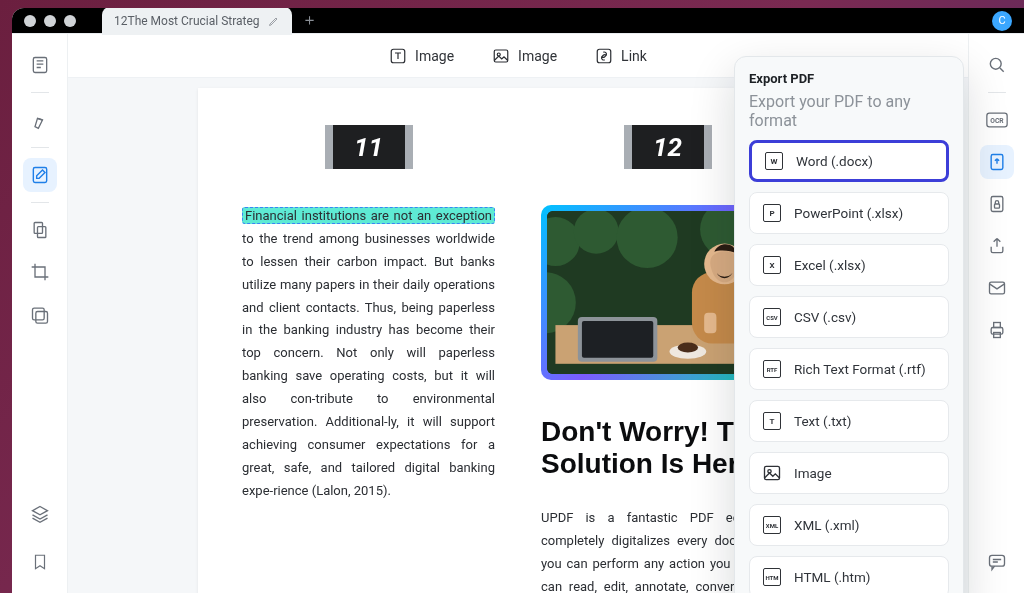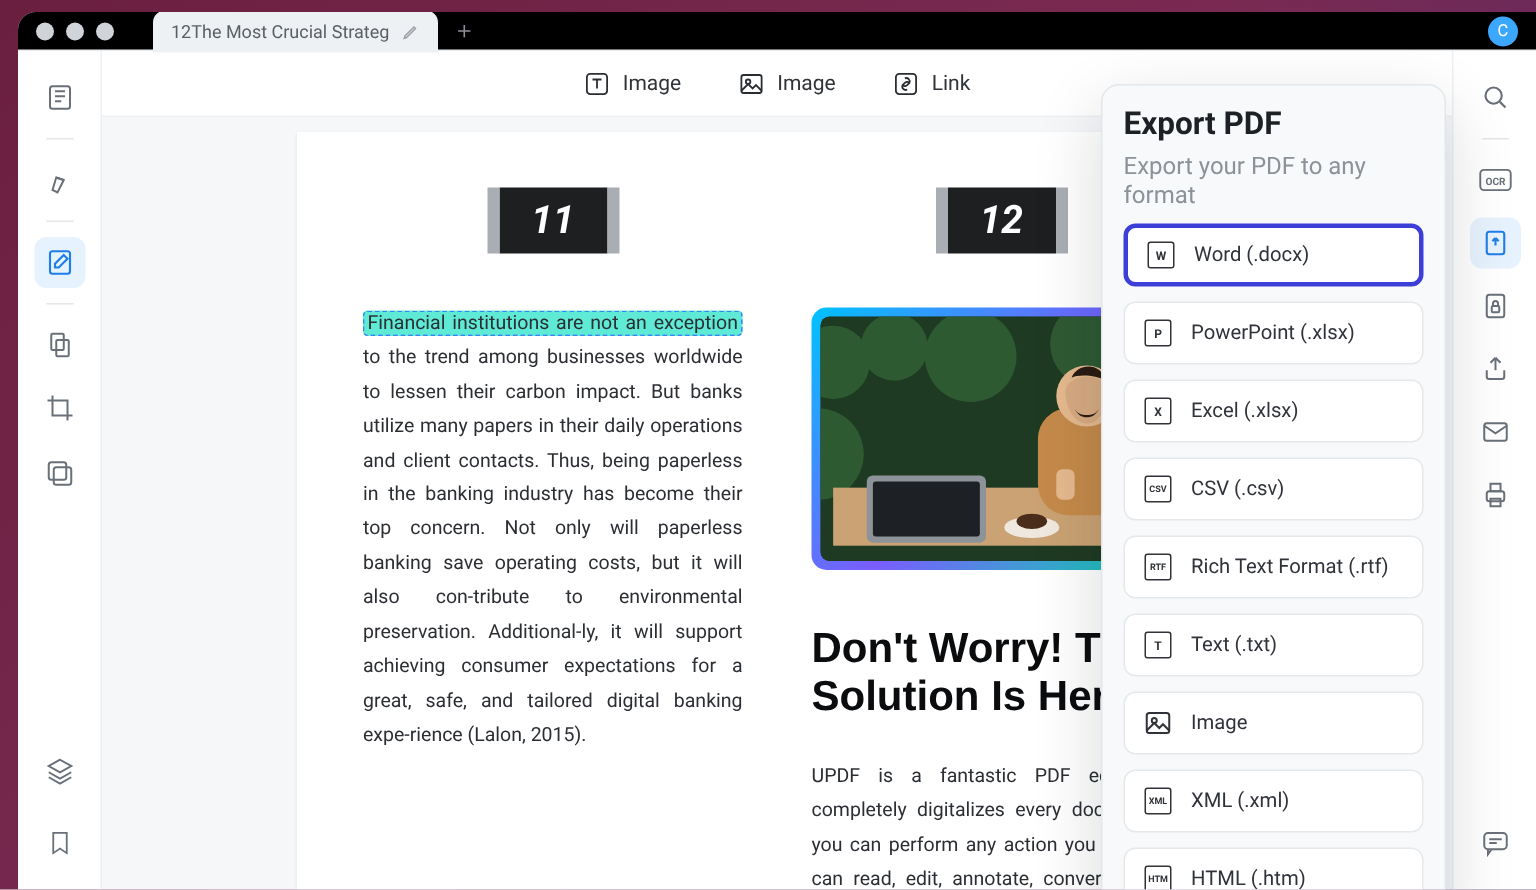--- a/index.html
+++ b/index.html
@@ -34,21 +34,21 @@
   .numbadge-inner::before,.numbadge-inner::after{content:"";position:absolute;top:0;width:8px;height:100%;background:#a9aeb4;}
   .numbadge-inner::before{left:-8px;} .numbadge-inner::after{right:-8px;}
   h1{font-size:28px;font-weight:800;line-height:1.16;color:#0b0c0e;margin-bottom:26px; font-family:Helvetica,Arial,sans-serif;}
   .para{font-size:13px;color:#2b2e33;line-height:1.76;text-align:justify;}
   .hl{border:1.5px dashed #3b82f6;border-radius:3px;background:#5eead4;padding:0 2px;}
   .hero{width:100%;height:175px;border-radius:10px;background:linear-gradient(135deg,#00c2ff,#7b5cff,#00e2a6);padding:6px;margin-bottom:36px;}
   .hero-inner{width:100%;height:100%;border-radius:6px;overflow:hidden;position:relative;background:#1e3a24;}
   .hero-inner svg{width:100%;height:100%;display:block;}
   
   .export-panel{position:absolute;top:48px;right:60px;width:230px;background:#f7f9fa;border:1px solid #e3e7ea;border-radius:12px;box-shadow:0 16px 46px rgba(11,17,26,.16);padding:14px 14px 16px;display:flex;flex-direction:column;gap:10px;z-index:40;}
-  .ep-title{font-size:21px;font-weight:700;color:#1d2125;}
+  .ep-title{font-size:13px;font-weight:700;color:#1d2125;}
   .ep-sub{font-size:16px;color:#8c9299;margin-top:-4px;margin-bottom:0;}
   .ep-item{height:42px;background:#fff;border:1px solid #e6e9ec;border-radius:8px;display:flex;align-items:center;gap:12px;padding:0 12px;font-size:13.5px;color:#30343a;}
   .ep-item.sel{border:3px solid #3c3ed8;}
   .ep-item .ei{width:20px;height:20px;display:flex;align-items:center;justify-content:center;}
   .ep-item .ei .box{width:18px;height:18px;border:1.5px solid #2f3237;border-radius:2px;font-size:8px;font-weight:700;display:flex;align-items:center;justify-content:center;color:#2f3237;}
 </style>
 </head>
 <body>
 
 <div class="window">

